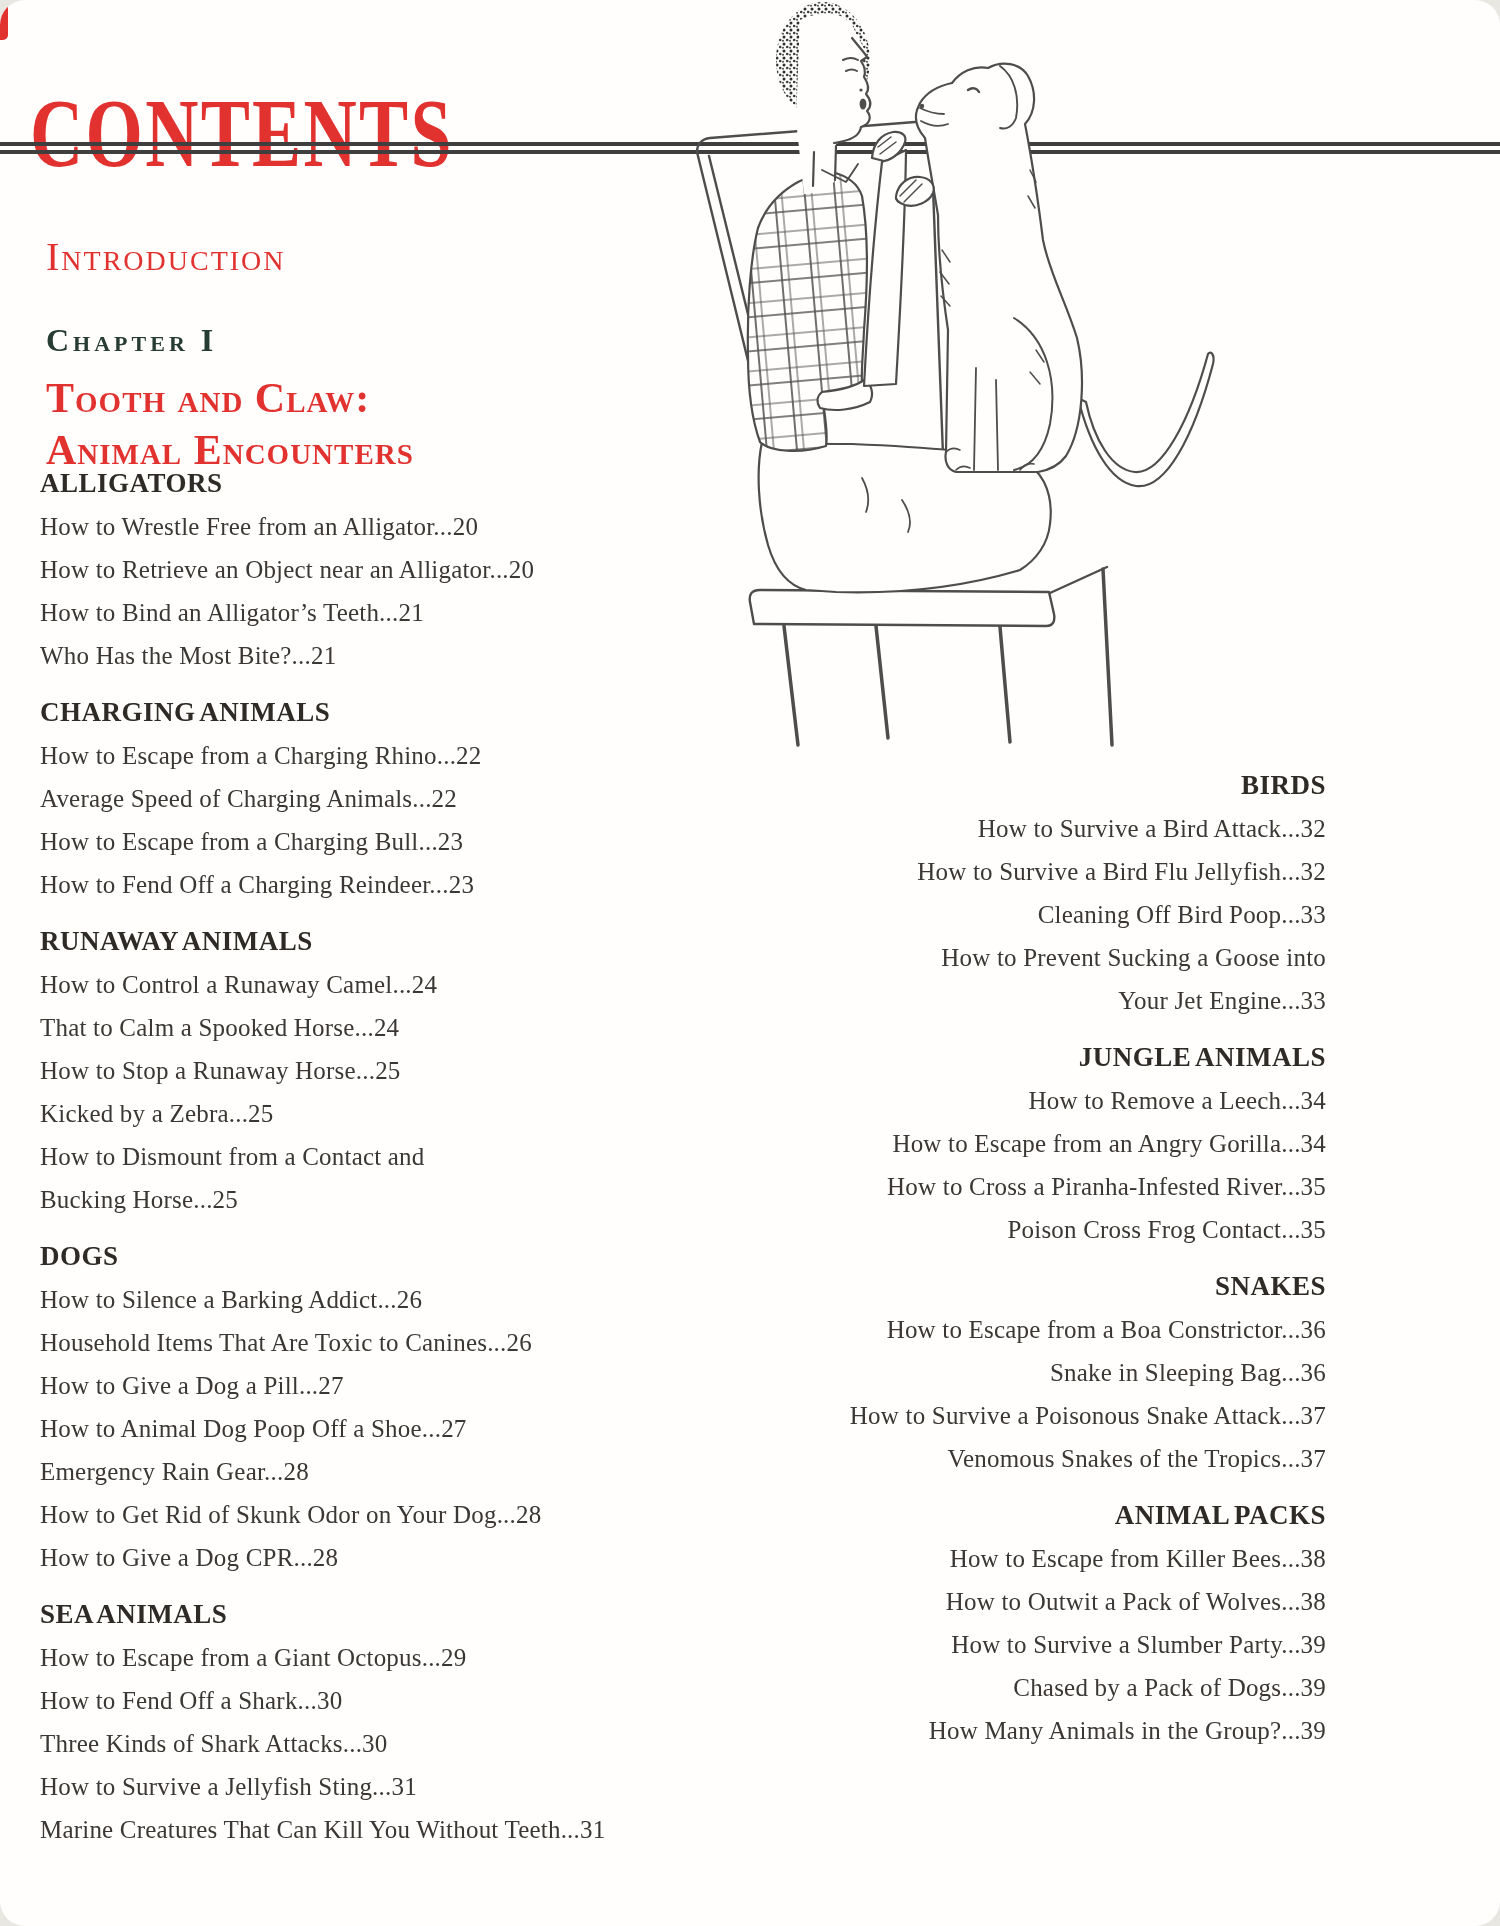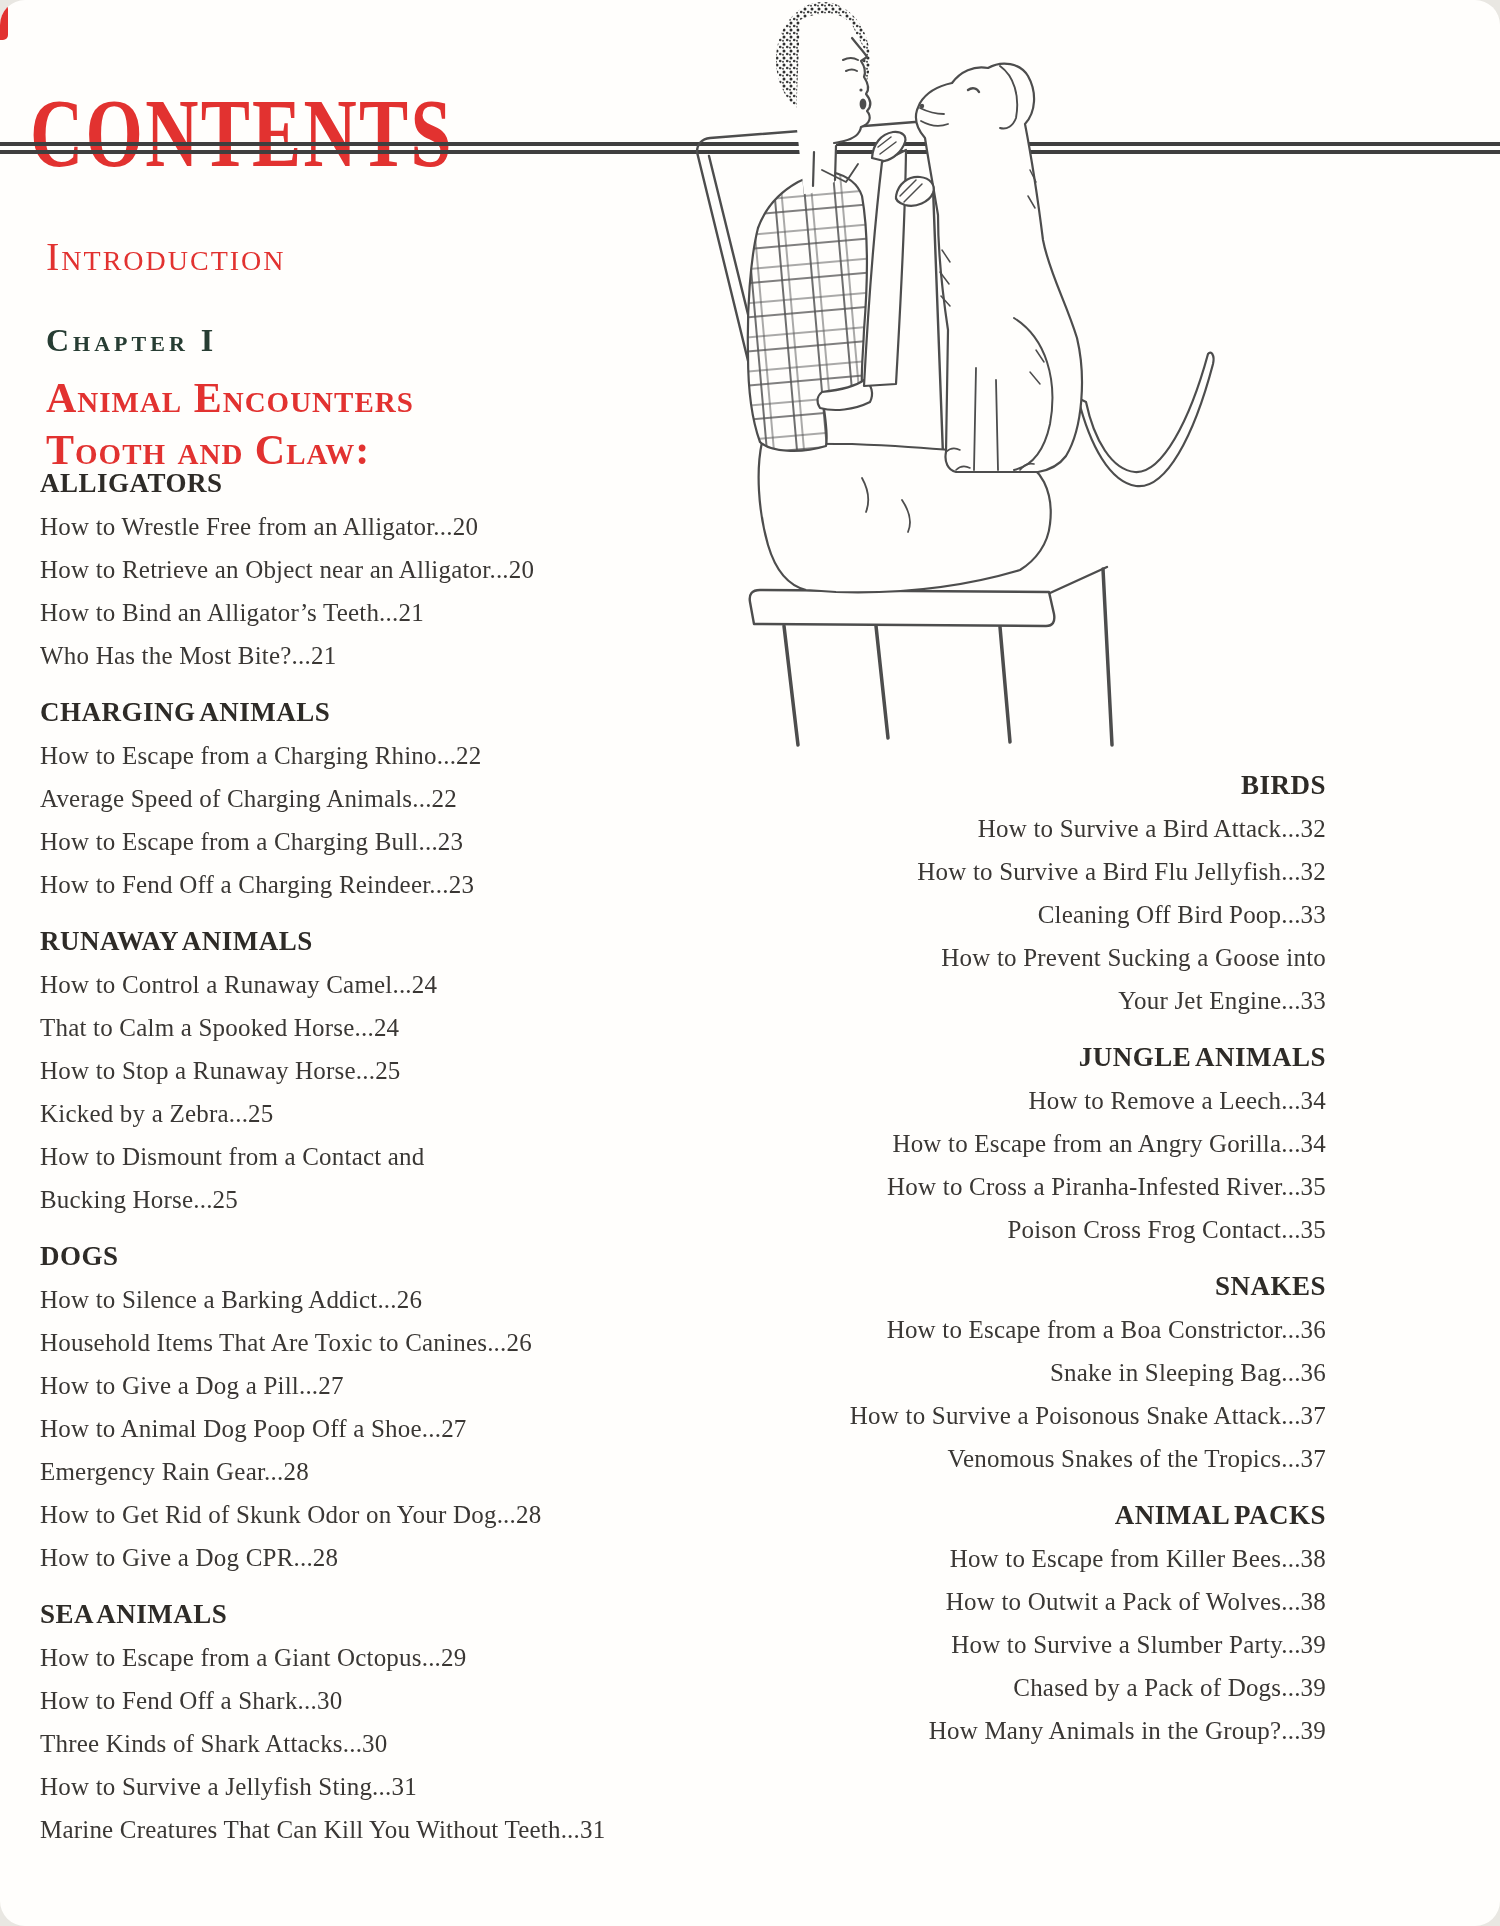--- a/index.html
+++ b/index.html
@@ -158,22 +158,22 @@
       <path d="M246,71 Q252,68 257,71" stroke-width="2"></path>
       <circle cx="261" cy="90" r="1.6" fill="var(--line)" stroke="none"></circle>
       <ellipse cx="263" cy="104" rx="3.4" ry="5.5" fill="var(--line)" stroke="none"></ellipse>
       <path d="M222,170 L246,182 L258,164" stroke-width="1.9"></path>
     </g>
   </svg>
 
   <div class="front intro">Introduction</div>
   <div class="front chapter-num">Chapter I</div>
   <div class="front chapter-title">
+    <div>Tooth and Claw:</div>
     <div>Animal Encounters</div>
-    <div>Tooth and Claw:</div>
   </div>
 
   <div class="col col-left">
     <section class="toc-section">
       <h2 class="toc-heading">ALLIGATORS</h2>
       <p class="toc-entry">How to Wrestle Free from an Alligator...20</p>
       <p class="toc-entry">How to Retrieve an Object near an Alligator...20</p>
       <p class="toc-entry">How to Bind an Alligator’s Teeth...21</p>
       <p class="toc-entry">Who Has the Most Bite?...21</p>
     </section>

